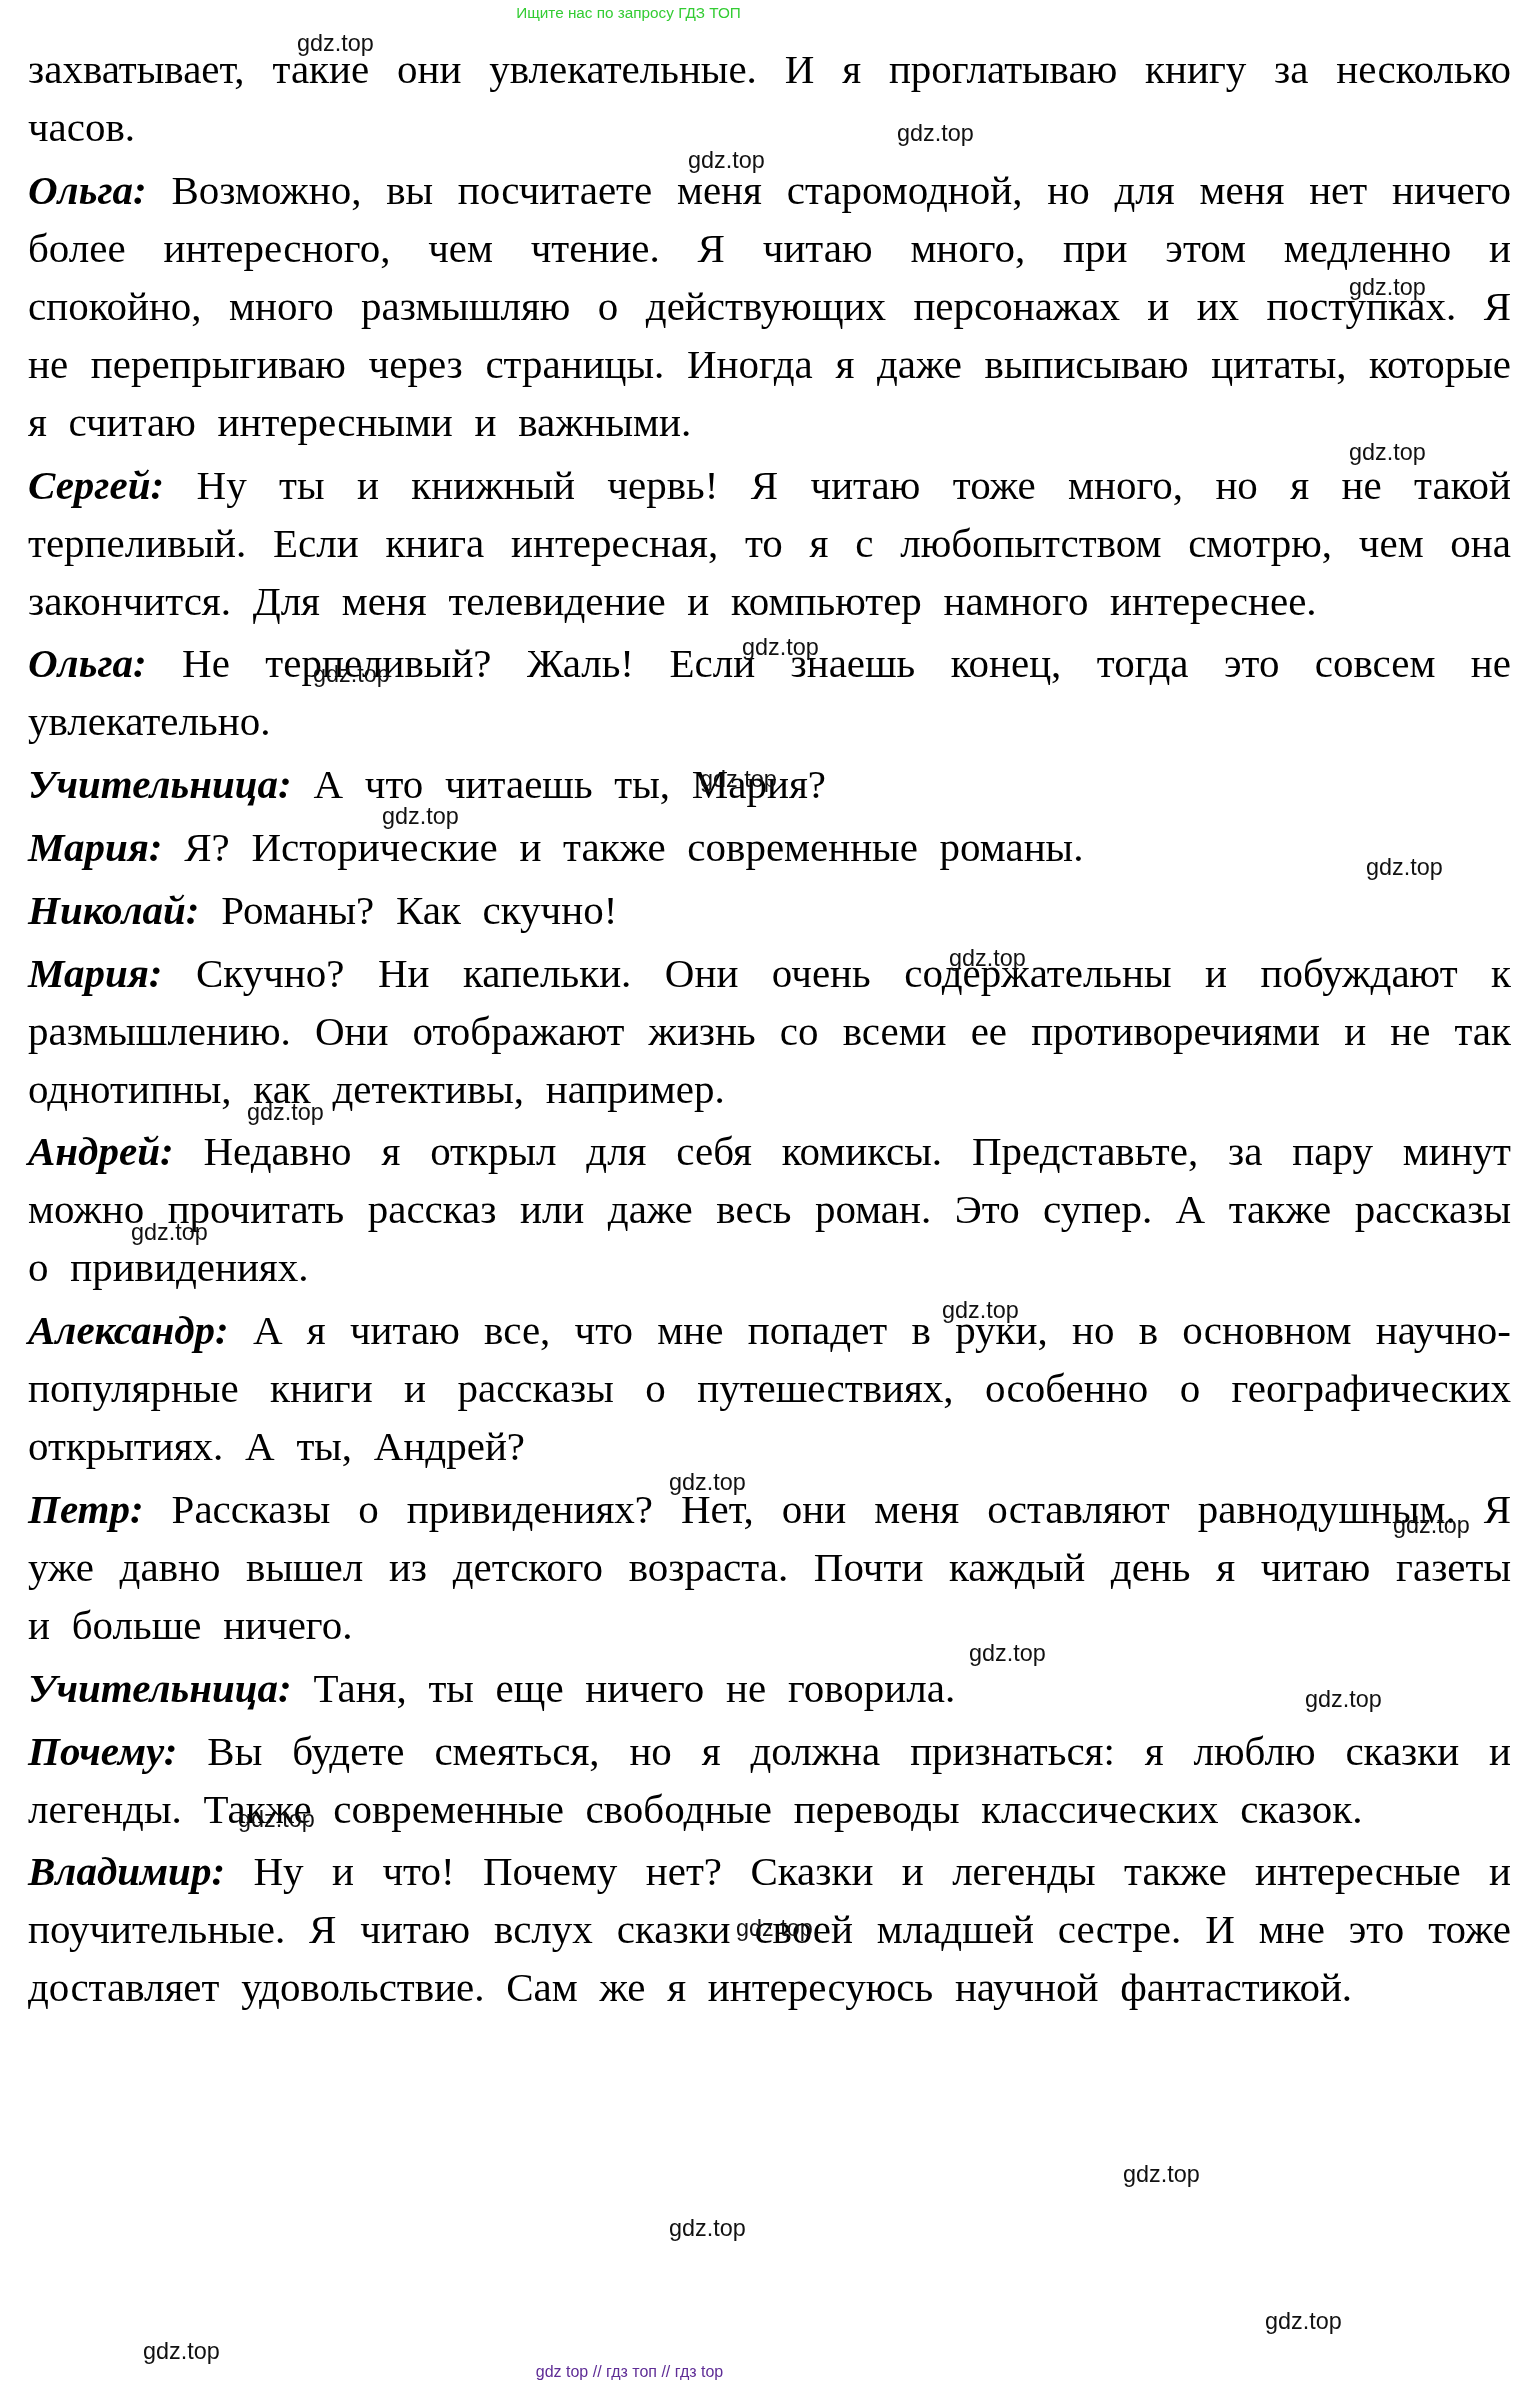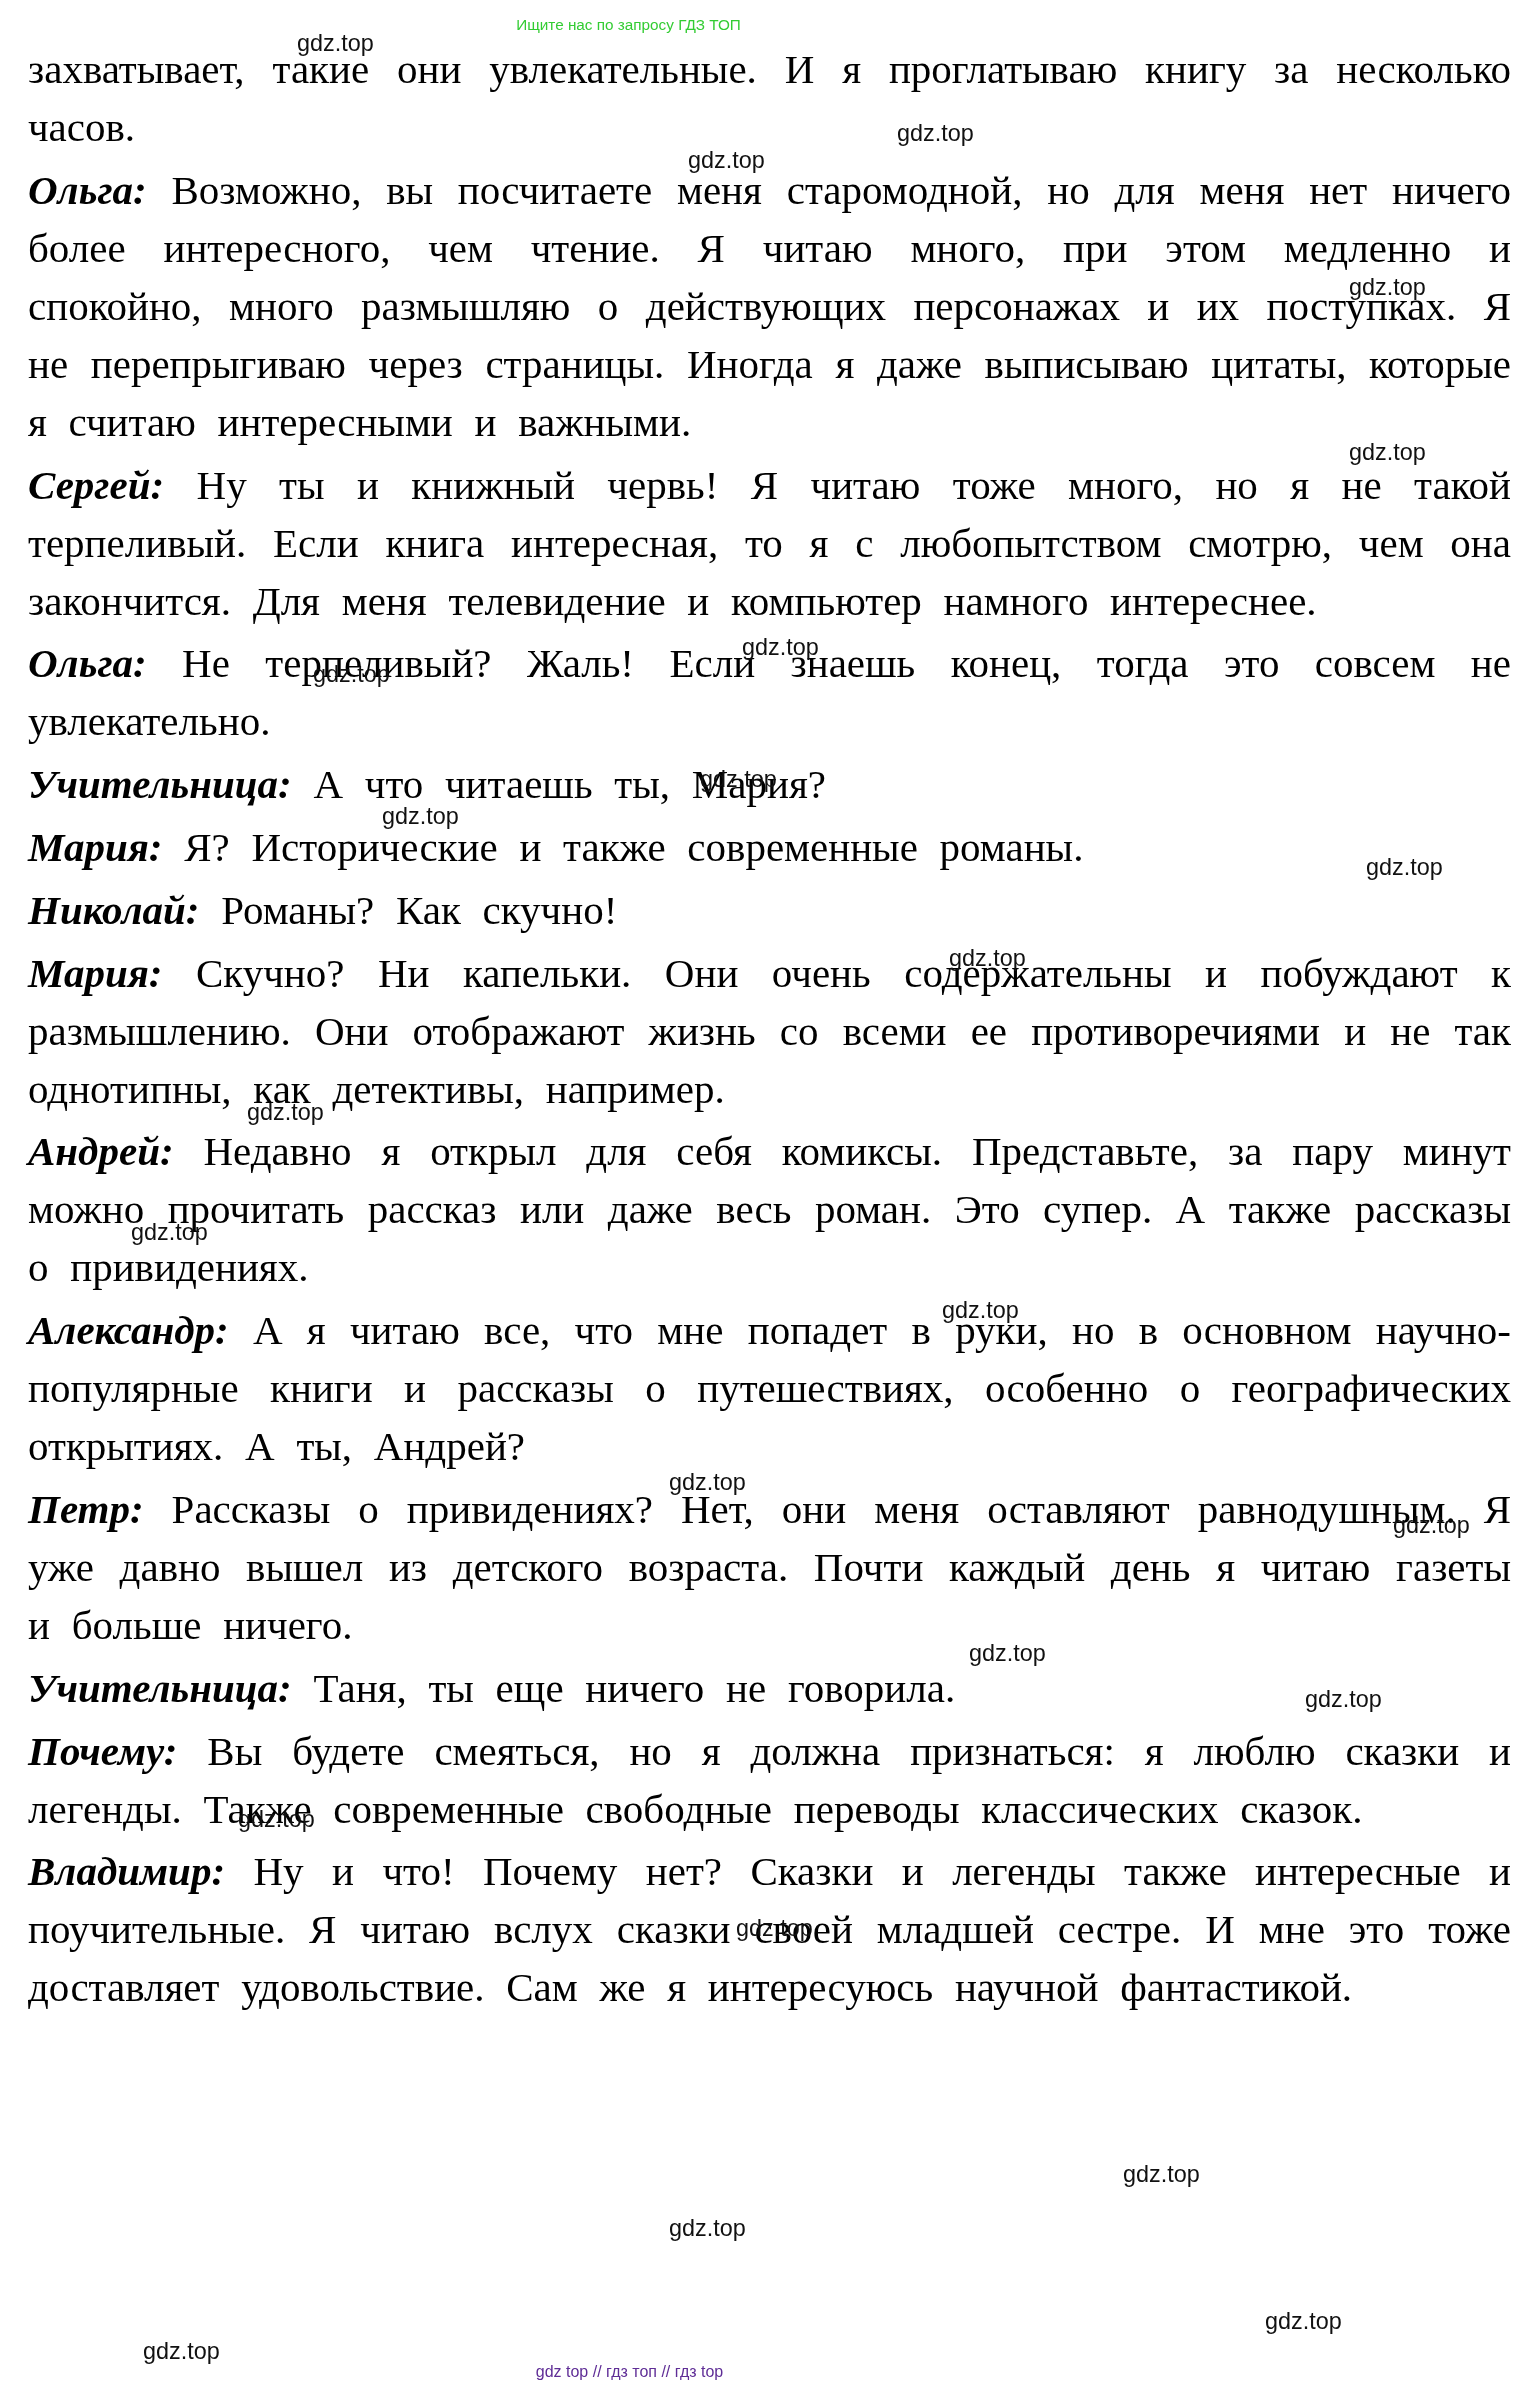--- a/index.html
+++ b/index.html
@@ -6,21 +6,21 @@
   body {
     width: 1540px;
     height: 2389px;
     background: #ffffff;
     position: relative;
     overflow: hidden;
     font-family: "Liberation Serif", serif;
   }
   .promo-banner {
     position: absolute;
-    top: 16px;
+    top: 4px;
     left: 0;
     width: 1257px;
     text-align: center;
     font-family: "Liberation Sans", sans-serif;
     font-size: 15.3px;
     font-weight: normal;
   }
   .dialogue {
     position: absolute;
     top: 40px;

